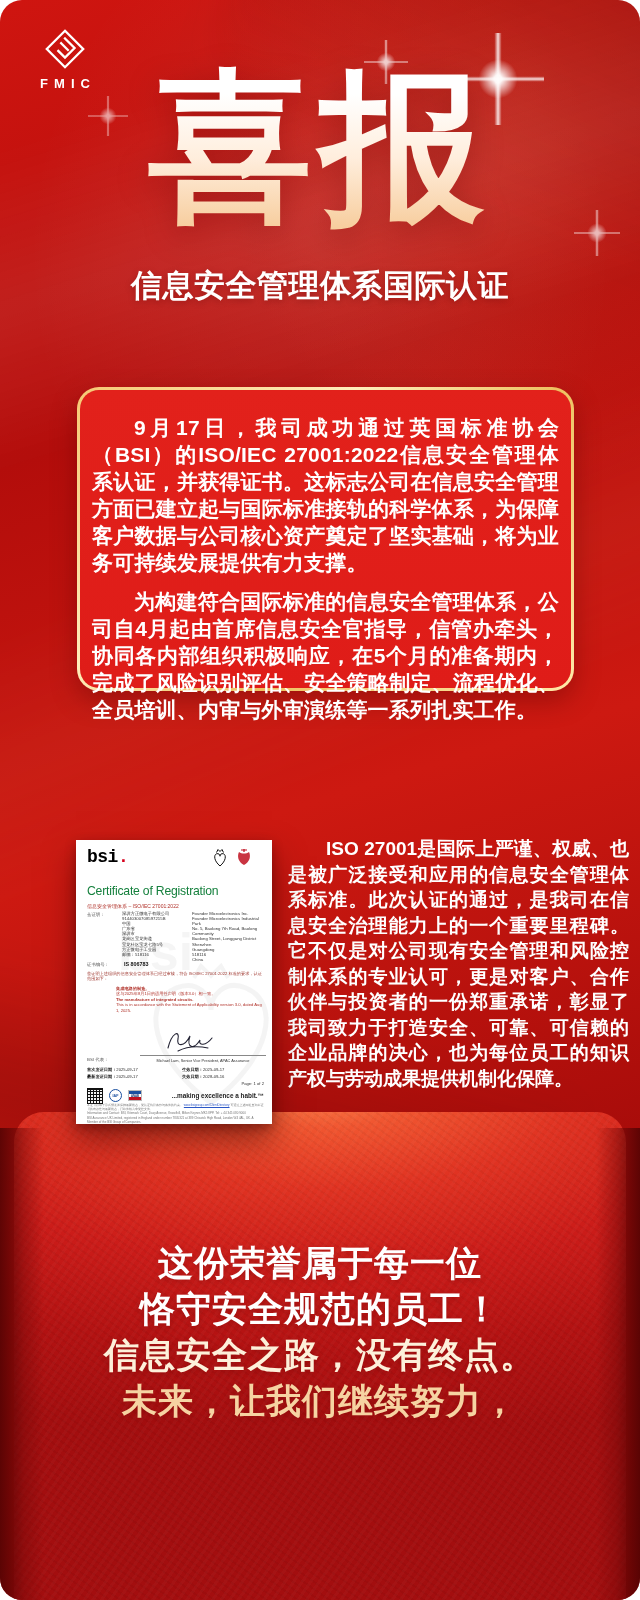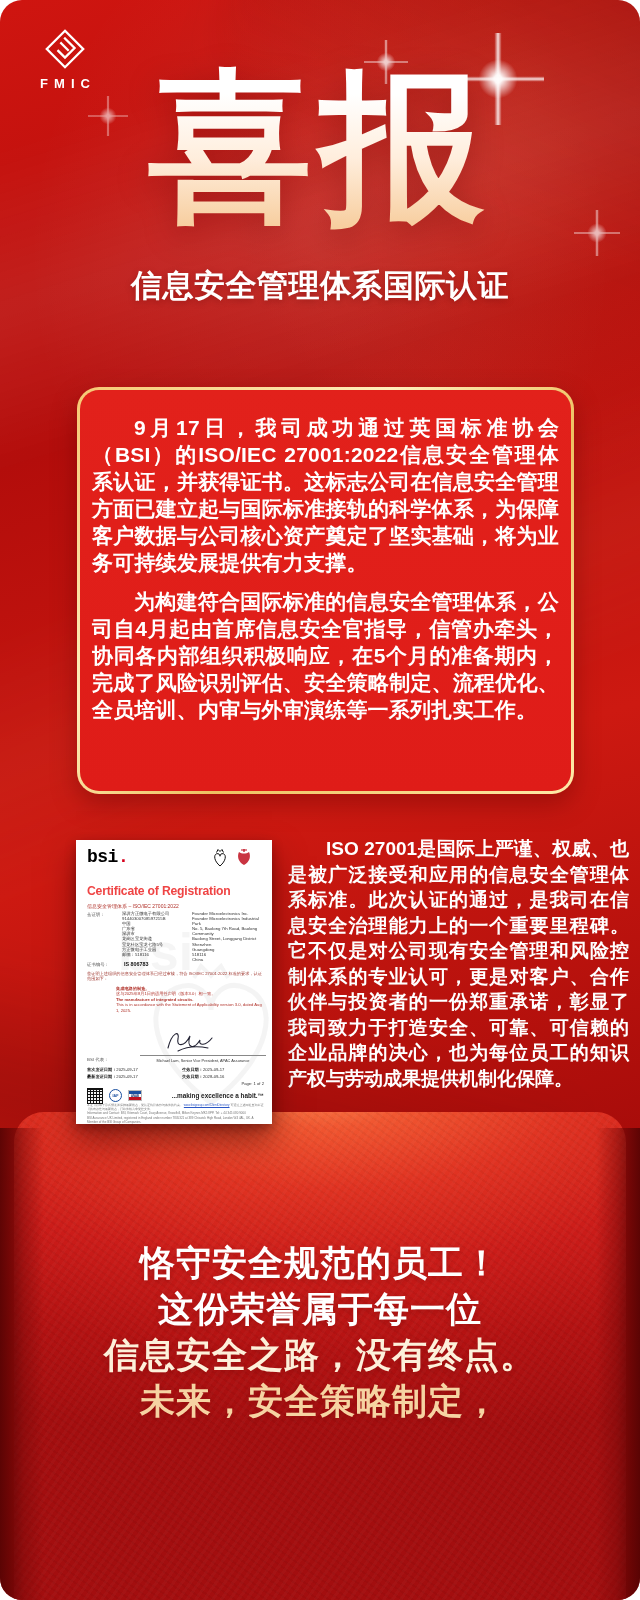--- a/index.html
+++ b/index.html
@@ -43,21 +43,21 @@
     font-size:164px;font-weight:900;line-height:1.17;letter-spacing:8px;
     background:linear-gradient(180deg,#ffffff 22%,#ffeedd 55%,#f7cd9d 92%);
     -webkit-background-clip:text;background-clip:text;color:transparent;
     filter:drop-shadow(0 8px 16px rgba(100,0,0,.35));}
 
   .subtitle{position:absolute;left:0;top:262px;width:640px;text-align:center;color:#ffffff;
     font-size:31px;font-weight:800;line-height:47px;letter-spacing:.5px;
     text-shadow:0 2px 6px rgba(90,0,0,.35);}
 
   
-  .announce-box{position:absolute;left:77px;top:387px;width:497px;height:407px;box-sizing:border-box;
+  .announce-box{position:absolute;left:77px;top:387px;width:497px;height:304px;box-sizing:border-box;
     border-radius:22px;border:3px solid transparent;
     background:linear-gradient(#e2211b,#df1c18) padding-box,
                linear-gradient(135deg,#f6c873 0%,#ffeebb 35%,#eec161 60%,#ffe9a8 100%) border-box;
     box-shadow:0 10px 26px rgba(80,0,0,.35);
     padding:24px 12px;color:#fff;}
   .announce-box p{margin:0 0 12px 0;font-size:21px;line-height:27px;text-align:justify;text-indent:2em;font-weight:600;letter-spacing:.2px;}
   .announce-box p:last-child{margin-bottom:5px;}
 
   
   .commentary{position:absolute;left:288px;top:836px;width:341px;color:#fff;
@@ -66,21 +66,21 @@
   
   .cert{position:absolute;left:76px;top:840px;width:196px;height:284px;background:#ffffff;
     box-shadow:0 16px 30px rgba(60,0,0,.5),0 4px 10px rgba(60,0,0,.35);z-index:3;overflow:hidden;color:#222;}
   .cert *{box-sizing:border-box;}
   .cert .wm{position:absolute;right:-34px;top:78px;opacity:.55;z-index:0;}
   .cert .cbrand{position:absolute;left:11px;top:7px;font-size:18px;font-weight:800;color:#000;letter-spacing:-.5px;z-index:1;font-family:Liberation Mono, monospace;}
   .cert .cbrand .dot{color:#d6001c;}
   .cert .emblem{position:absolute;top:8px;z-index:1;}
   .cert .em1{left:136px;}
   .cert .em2{left:160px;}
-  .cert .ctitle{position:absolute;left:11px;top:44px;font-size:12.2px;font-weight:700;color:#ef4444;letter-spacing:-.2px;z-index:1;}
+  .cert .ctitle{position:absolute;left:11px;top:44px;font-size:12.2px;font-weight:400;color:#15803d;letter-spacing:-.2px;z-index:1;}
   .cert .cstd{position:absolute;left:11px;top:63px;font-size:5px;color:#b03028;z-index:1;}
   .cert .clabel{position:absolute;font-size:4.4px;color:#555;z-index:1;}
   .cert .col{position:absolute;font-size:4.3px;line-height:5.1px;color:#333;z-index:1;}
   .cert .col span{display:block;}
   .cert .certno-label{left:11px;top:122px;}
   .cert .certno{position:absolute;left:48px;top:120.5px;font-size:5.4px;font-weight:800;color:#111;z-index:1;}
   .cert .statement{position:absolute;left:11px;top:131px;width:177px;font-size:4.2px;line-height:5px;color:#a03a32;z-index:1;}
   .cert .scope{position:absolute;left:40px;top:146px;width:148px;font-size:4.2px;line-height:5.4px;color:#b03028;z-index:1;}
   .cert .scope .b{font-weight:700;}
   .cert .sig{position:absolute;left:88px;top:184px;z-index:1;}
@@ -248,19 +248,19 @@
     </div>
   </div>
 
   <div class="commentary">ISO 27001是国际上严谨、权威、也是被广泛接受和应用的信息安全管理体系标准。此次认证的通过，是我司在信息安全治理能力上的一个重要里程碑。它不仅是对公司现有安全管理和风险控制体系的专业认可，更是对客户、合作伙伴与投资者的一份郑重承诺，彰显了我司致力于打造安全、可靠、可信赖的企业品牌的决心，也为每位员工的知识产权与劳动成果提供机制化保障。</div>
 
   <div class="podium-cloth"></div>
   <div class="fold fold-left"></div>
   <div class="fold fold-right"></div>
 
   <div class="slogans">
+    <div class="sl-white">这份荣誉属于每一位</div>
     <div class="sl-white">恪守安全规范的员工！</div>
-    <div class="sl-white">这份荣誉属于每一位</div>
     <div class="sl-cream">信息安全之路，没有终点。</div>
-    <div class="sl-gold">未来，安全策略制定，</div>
+    <div class="sl-gold">未来，让我们继续努力，</div>
   </div>
 
 </div>
 
 </body></html>

